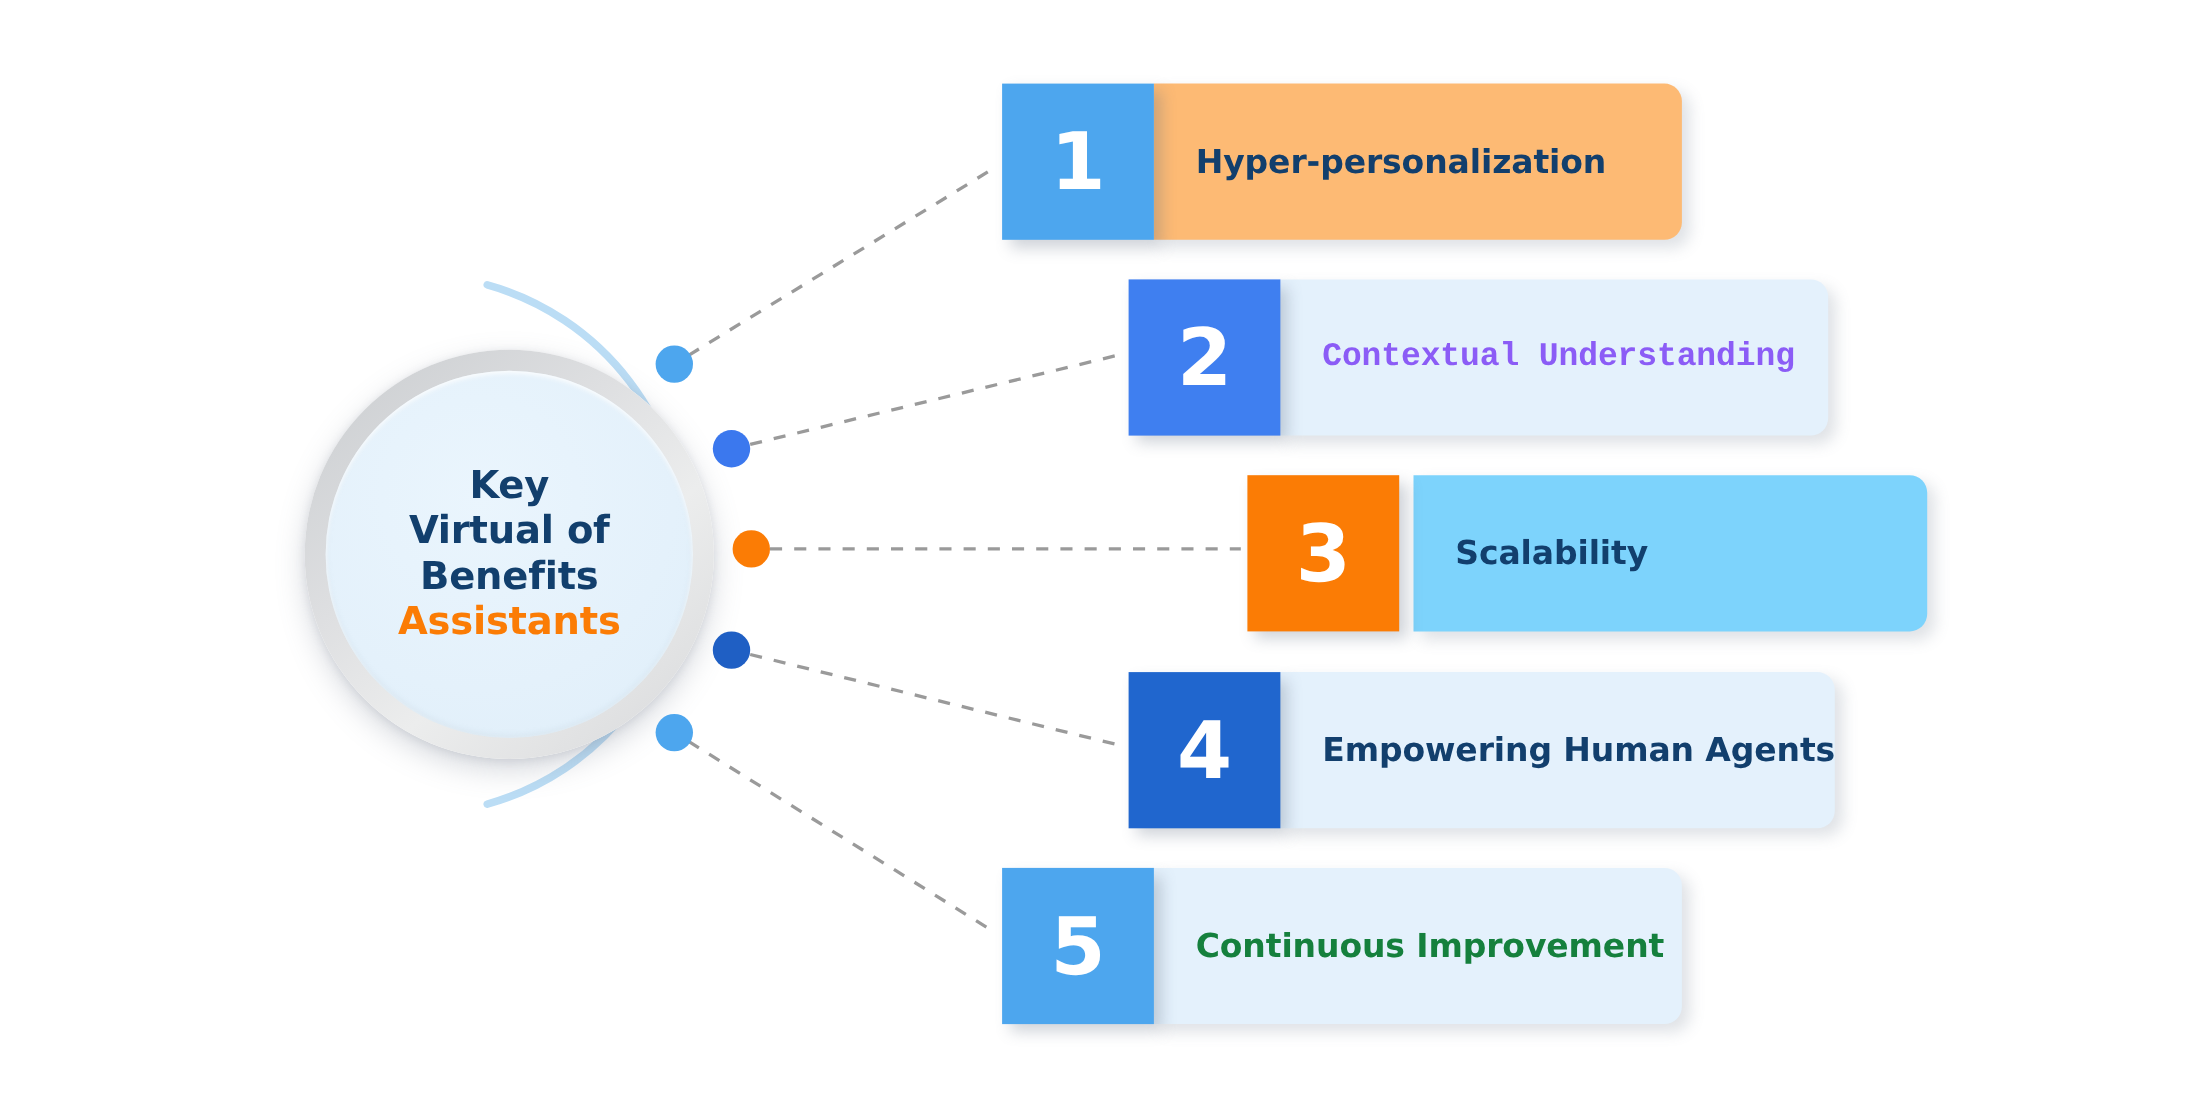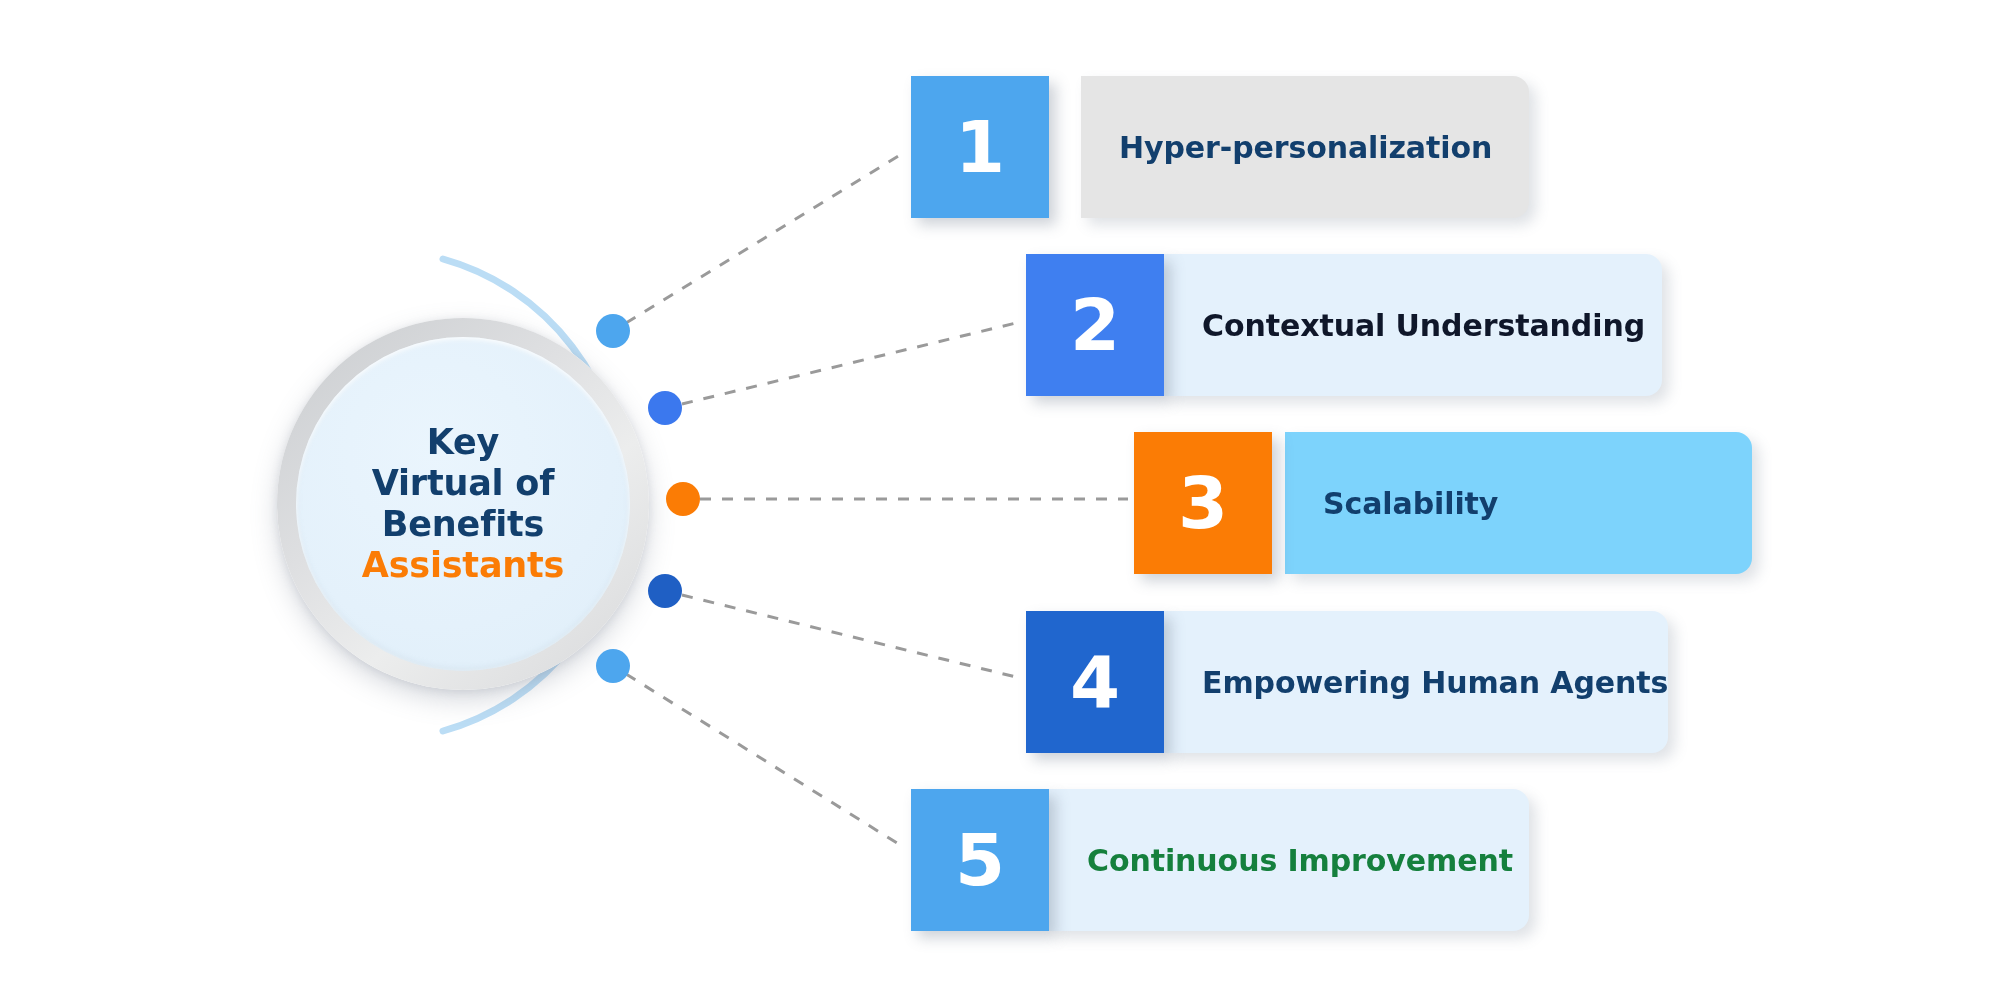--- a/index.html
+++ b/index.html
@@ -160,29 +160,29 @@
   </div>
 
   <div class="node-dot" id="dot-1" style="left: 596px; top: 314px; width: 34px; height: 34px; background: rgb(77, 166, 238);"></div>
   <div class="node-dot" id="dot-2" style="left: 648px; top: 391px; width: 34px; height: 34px; background: rgb(59, 120, 238);"></div>
   <div class="node-dot" id="dot-3" style="left: 666px; top: 482px; width: 34px; height: 34px; background: rgb(251, 124, 5);"></div>
   <div class="node-dot" id="dot-4" style="left: 648px; top: 574px; width: 34px; height: 34px; background: rgb(31, 95, 196);"></div>
   <div class="node-dot" id="dot-5" style="left: 596px; top: 649px; width: 34px; height: 34px; background: rgb(77, 166, 238);"></div>
 
   <div class="row" id="row-1" style="left: 911px; top: 76px; width: 618px; height: 142px;">
     <div class="badge" style="background: rgb(77, 166, 238);">1</div>
-    <div class="card-body" style="background: #e5e5e5; flex: 1 1 auto; margin-left: 32px;">
+    <div class="card-body" style="background: #fdba74; flex: 1 1 auto;">
       <span class="card-label" style="color: rgb(18, 63, 109);">Hyper-personalization</span>
     </div>
   </div>
 
   <div class="row" id="row-2" style="left: 1026px; top: 254px; width: 636px; height: 142px;">
     <div class="badge" style="background: rgb(63, 127, 240);">2</div>
     <div class="card-body" style="background: rgb(228, 241, 252); flex: 1 1 auto;">
-      <span class="card-label" style="color: #0f172a;">Contextual Understanding</span>
+      <span class="card-label" style="color: #8b5cf6; font-family: Liberation Mono, monospace;">Contextual Understanding</span>
     </div>
   </div>
 
   <div class="row" id="row-3" style="left: 1134px; top: 432px; width: 618px; height: 142px;">
     <div class="badge" style="background: rgb(251, 124, 5);">3</div>
     <div class="card-body" style="background: #7dd3fc; flex: 1 1 auto; margin-left: 13px;">
       <span class="card-label" style="color: rgb(18, 63, 109);">Scalability</span>
     </div>
   </div>
 

